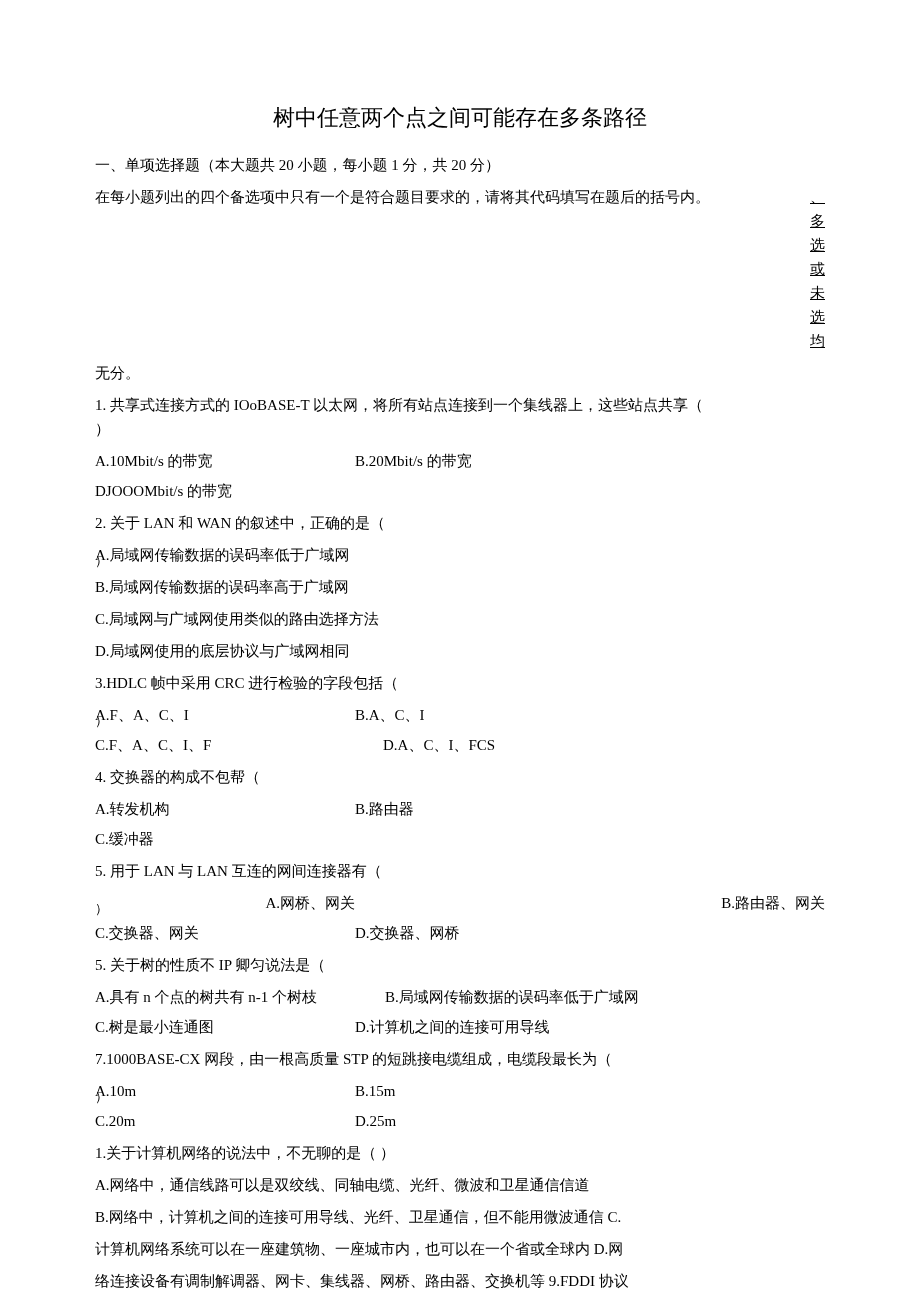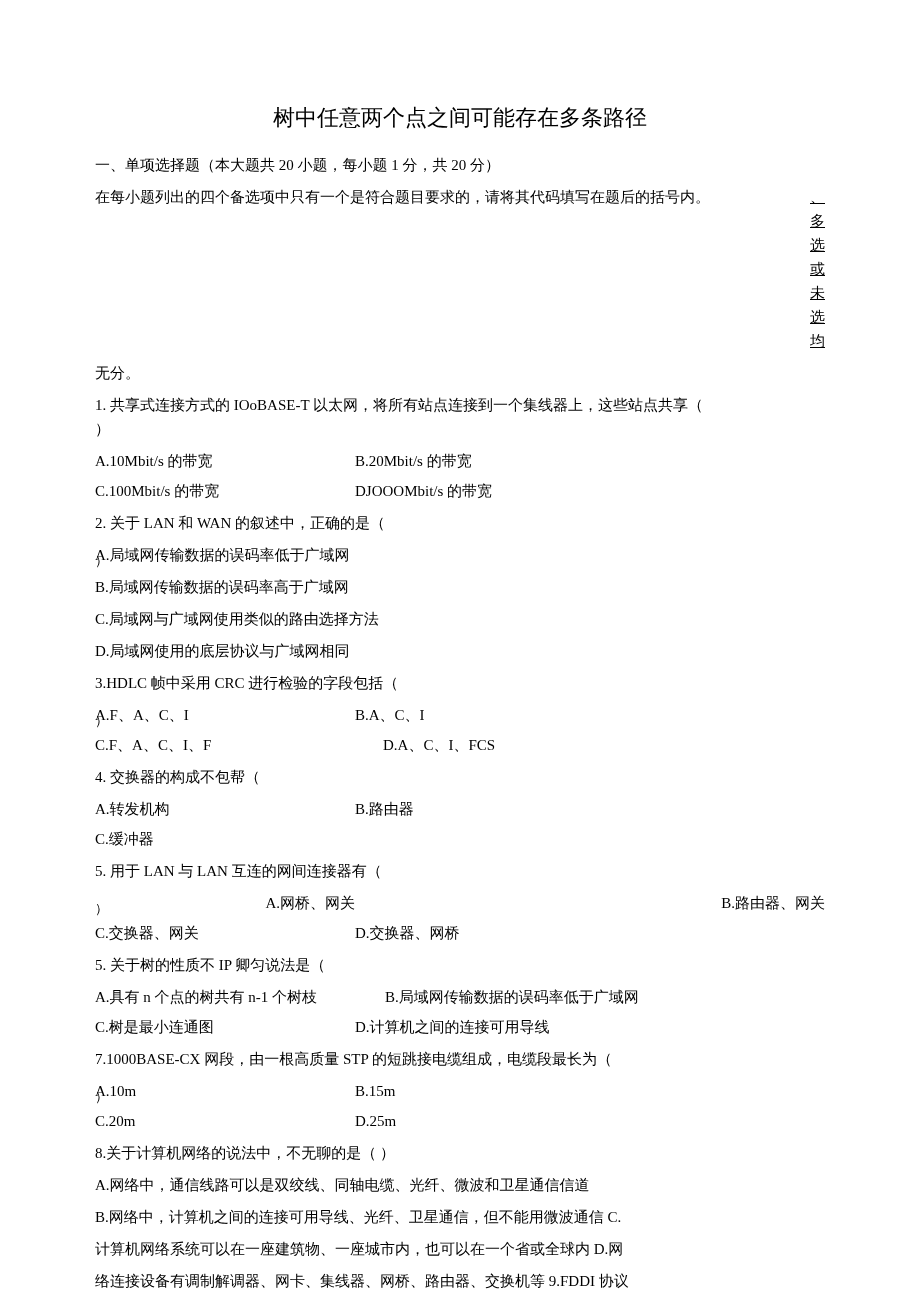--- a/index.html
+++ b/index.html
@@ -75,21 +75,20 @@
 
 <div class="q1-row">
   <div class="q1-left">1. 共享式连接方式的 IOoBASE-T 以太网，将所有站点连接到一个集线器上，这些站点共享（</div>
   <div class="q1-right">）</div>
 </div>
 <div class="two-col">
   <div class="col-left">A.10Mbit/s 的带宽</div>
   <div class="col-right">B.20Mbit/s 的带宽</div>
 </div>
 <div class="two-col">
-  <div class="col-left">C.100Mbit/s 的带宽</div>
   <div class="col-right">DJOOOMbit/s 的带宽</div>
 </div>
 
 <div class="line">2. 关于 LAN 和 WAN 的叙述中，正确的是（</div>
 <div class="line" style="margin-top:2px; position:relative;">
   <span>A.局域网传输数据的误码率低于广域网</span>
   <span style="position:absolute; left:0; top:8px; font-size:13px;">）</span>
 </div>
 <div class="line">B.局域网传输数据的误码率高于广域网</div>
 <div class="line">C.局域网与广域网使用类似的路由选择方法</div>
@@ -146,18 +145,18 @@
     <span>A.10m</span>
     <span style="position:absolute; left:0; top:8px; font-size:13px;">）</span>
   </div>
   <div class="col-right">B.15m</div>
 </div>
 <div class="two-col">
   <div class="col-left">C.20m</div>
   <div class="col-right">D.25m</div>
 </div>
 
-<div class="line">8.关于计算机网络的说法中，不无聊的是（               ）</div>
+<div class="line">1.关于计算机网络的说法中，不无聊的是（               ）</div>
 <div class="line">A.网络中，通信线路可以是双绞线、同轴电缆、光纤、微波和卫星通信信道</div>
 <div class="line">B.网络中，计算机之间的连接可用导线、光纤、卫星通信，但不能用微波通信 C.</div>
 <div class="line">计算机网络系统可以在一座建筑物、一座城市内，也可以在一个省或全球内 D.网</div>
 <div class="line">络连接设备有调制解调器、网卡、集线器、网桥、路由器、交换机等 9.FDDI 协议</div>
 <div class="line">结构中不包植（                           ）</div>
 
 </body></html>

